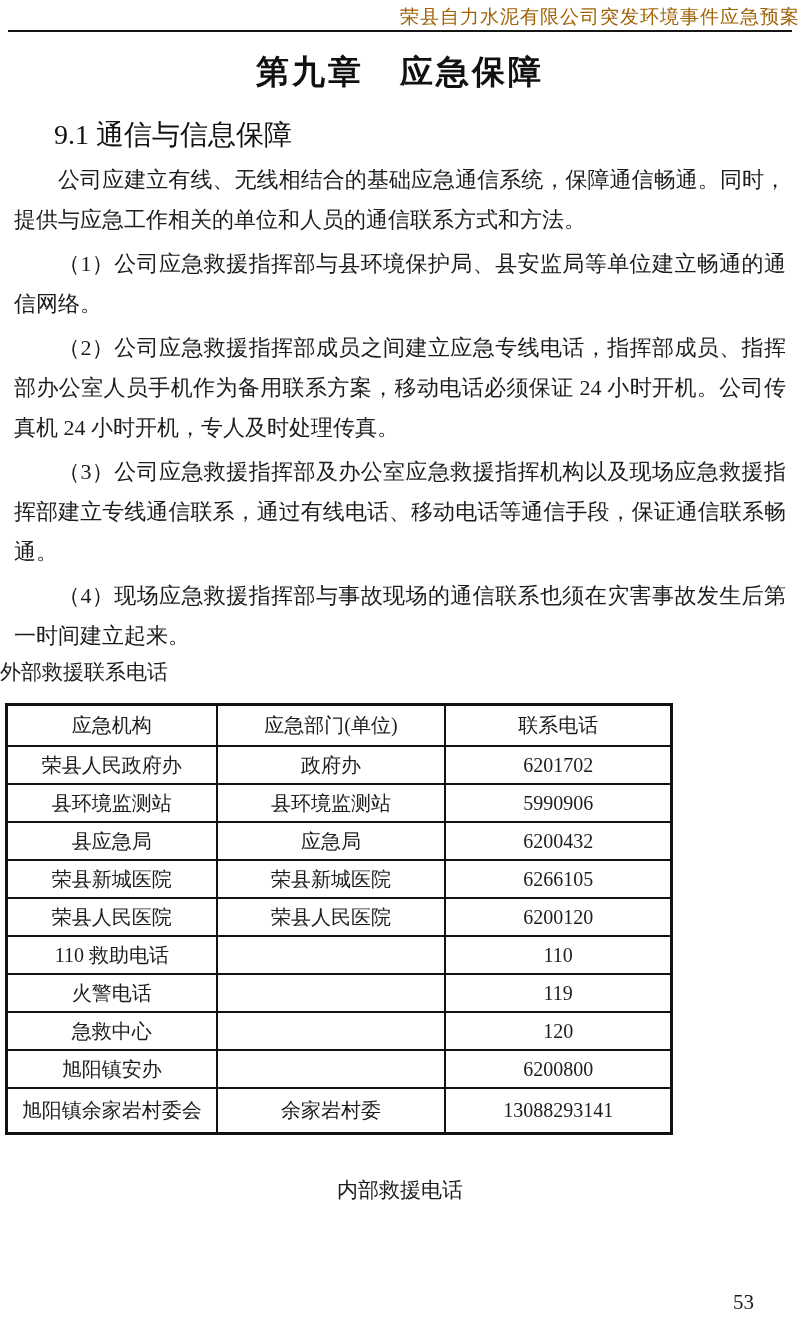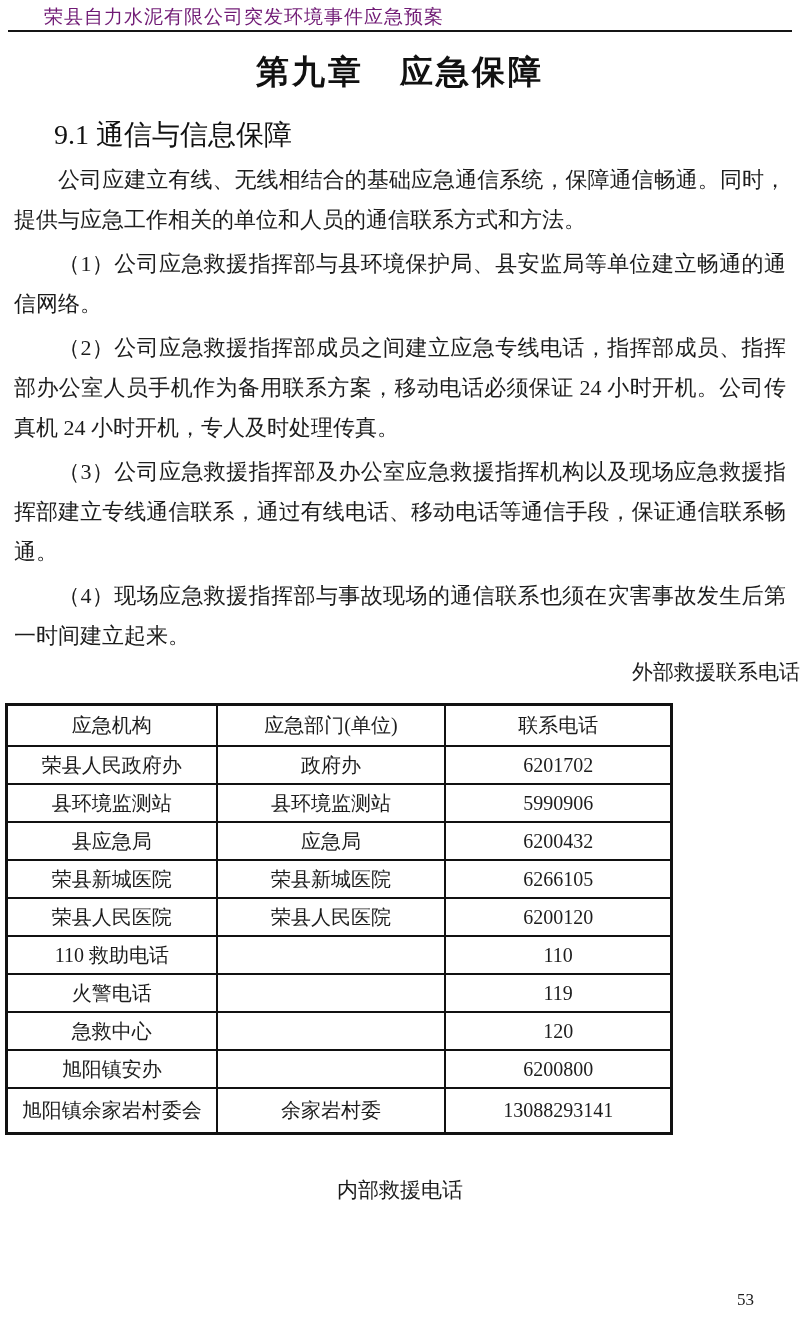--- a/index.html
+++ b/index.html
@@ -9,24 +9,24 @@
     width: 800px;
     height: 1336px;
     background: #ffffff;
     color: #1c1c1c;
     font-family: "Liberation Serif", "DejaVu Serif", serif;
     overflow: hidden;
   }
   .doc-header {
     position: absolute;
     top: 4px; left: 0; right: 0;
-    text-align: left;
+    text-align: right;
     font-size: 19px;
     letter-spacing: 1px;
-    color: #701a75;
+    color: #a16207;
     padding-left: 44px;
   }
   .header-rule {
     position: absolute;
     top: 30px; left: 8px; right: 8px;
     border-top: 2px solid #151515;
   }
   .chapter-title {
     position: absolute;
     top: 50px; left: 0; right: 0;
@@ -52,21 +52,21 @@
     margin: 4px;
     font-size: 22px;
     line-height: 40px;
     text-align: justify;
     text-indent: 44px;
     color: #1c1c1c;
   }
   .table-title {
     position: absolute;
     top: 658px; left: 0; right: 0;
-    text-align: right;
+    text-align: left;
     font-size: 21px;
     color: #1c1c1c;
   }
   .phone-table {
     position: absolute;
     top: 703px; left: 5px;
     width: 668px;
     border-collapse: collapse;
     border: 3px solid #111;
     font-size: 20px;
@@ -98,21 +98,21 @@
     font-size: 22px;
     line-height: 43px;
     text-indent: 44px;
     text-align: justify;
     white-space: pre-wrap;
     color: #1c1c1c;
   }
   .page-number {
     position: absolute;
     top: 1290px; right: 46px;
-    font-size: 17px;
+    font-size: 21px;
     color: #1c1c1c;
   }
 </style>
 </head>
 <body>
 
 <div class="page">
 
   <div class="doc-header">荣县自力水泥有限公司突发环境事件应急预案</div>
   <div class="header-rule"></div>

